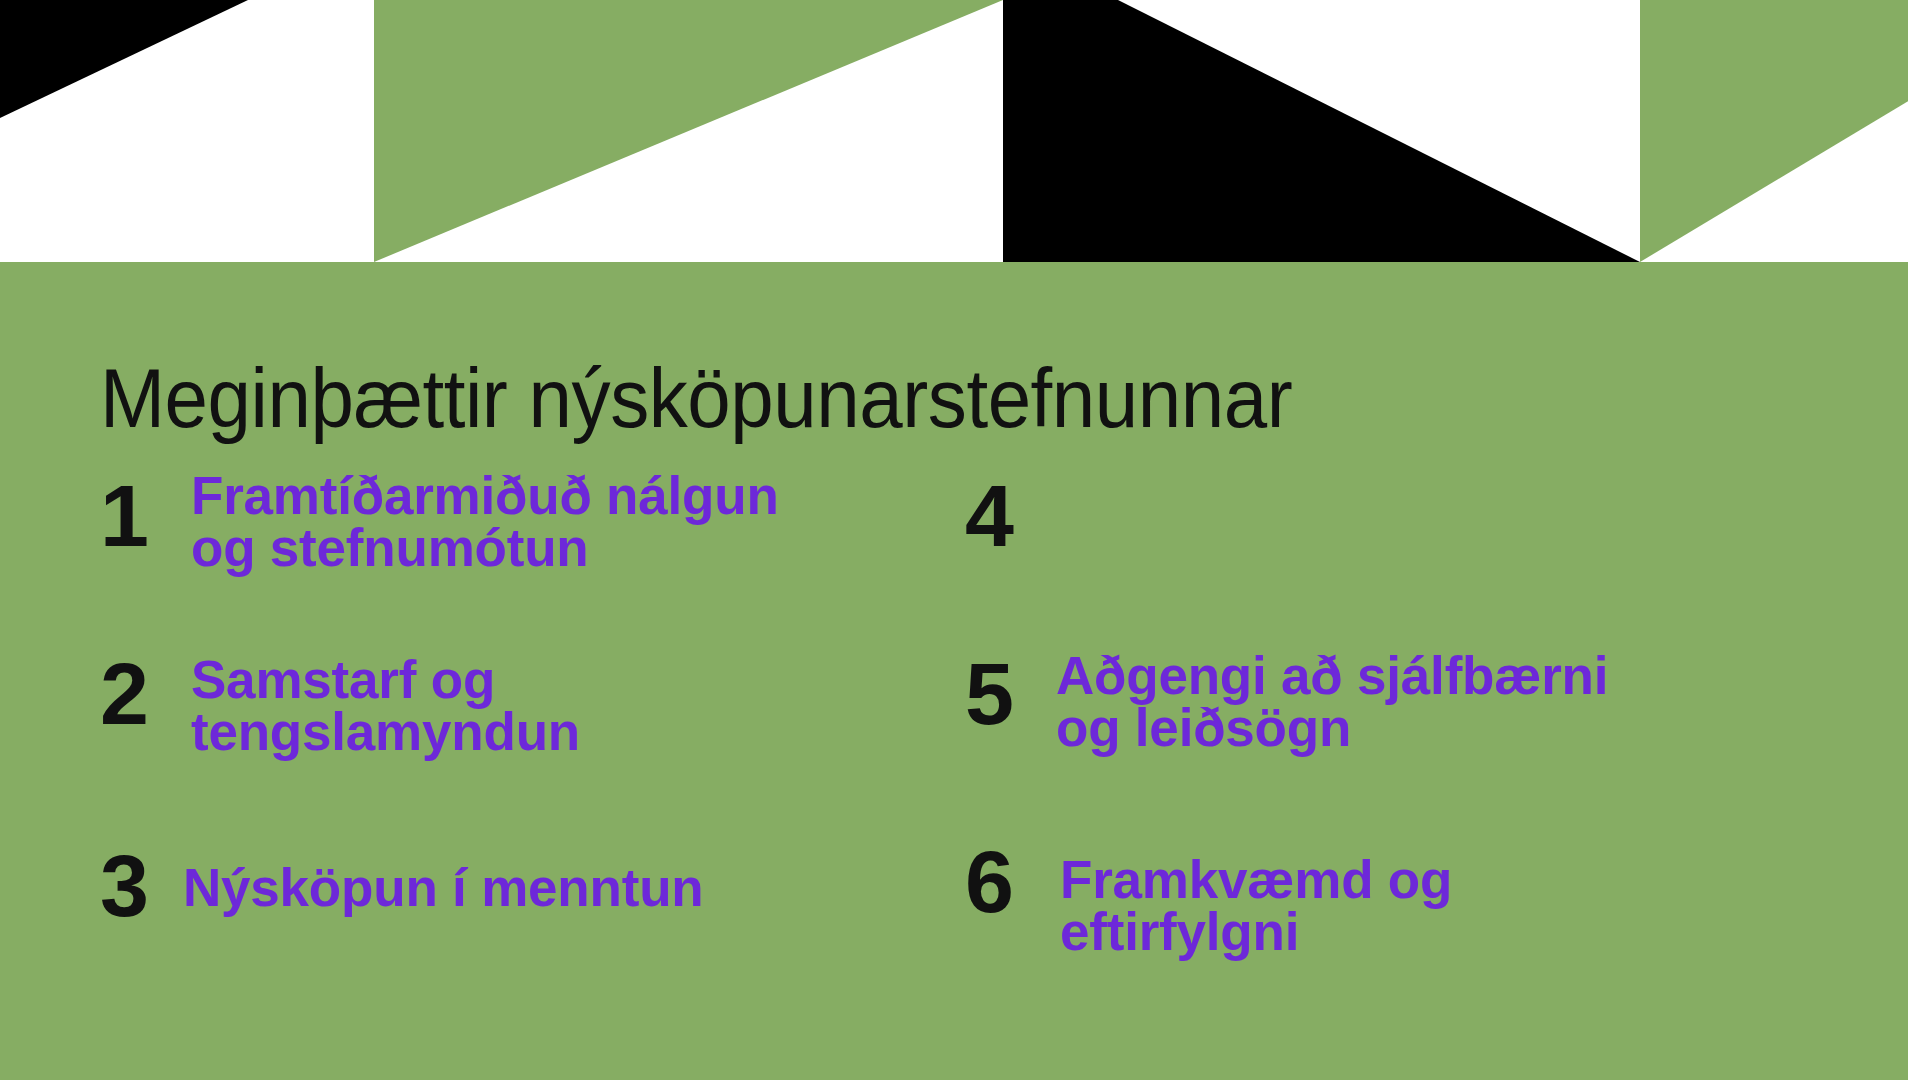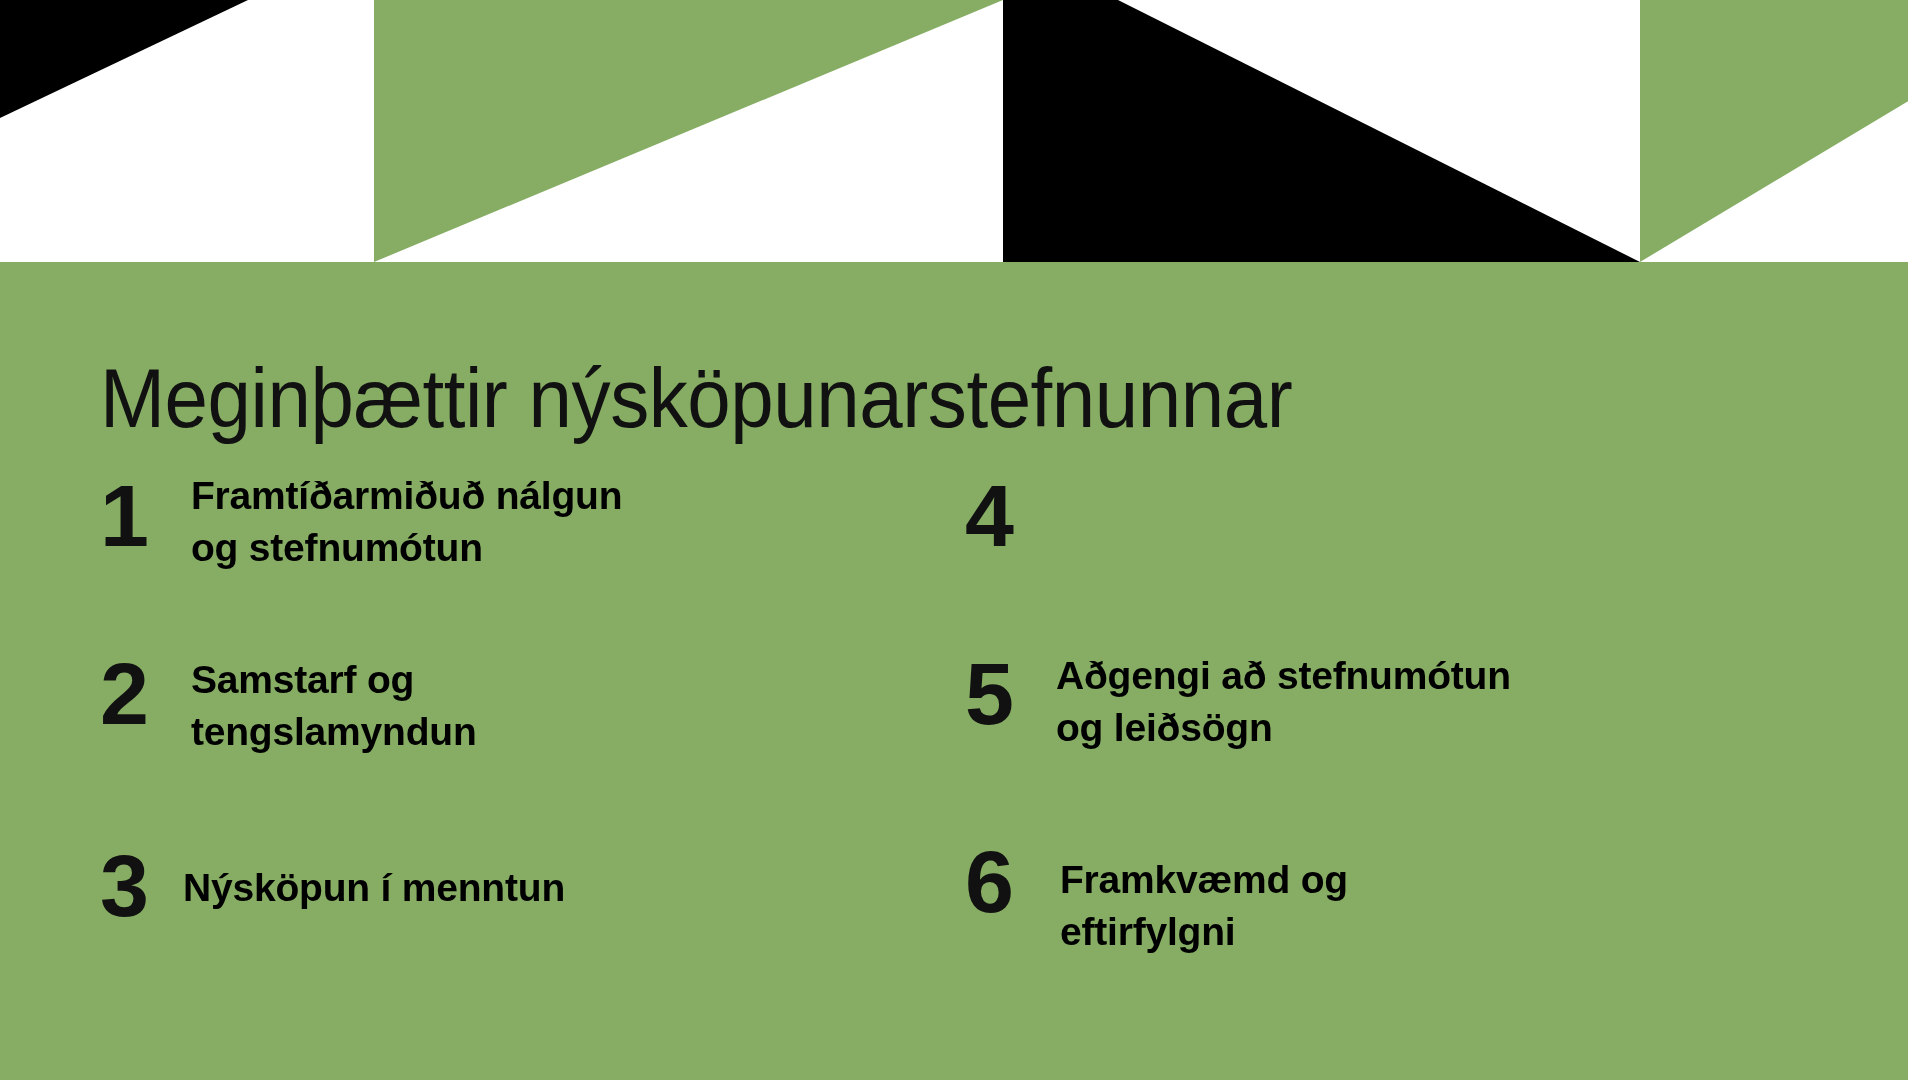--- a/index.html
+++ b/index.html
@@ -95,23 +95,23 @@
     line-height: 80px;
     color: #111111;
     letter-spacing: -2px;
     flex: 0 0 auto;
     text-align: left;
   }
 
   .item-label {
     font-family: "Liberation Sans", sans-serif;
     font-weight: bold;
-    font-size: 39px;
+    font-size: 53px;
     line-height: 52px;
-    color: #000000;
+    color: #6d28d9;
     letter-spacing: -0.2px;
     flex: 0 0 auto;
     white-space: pre-line;
   }
 
   
   .row-1 { top: 0px; }
   .row-2 { top: 180px; }
   .row-3 { top: 368px; }
 
@@ -182,21 +182,21 @@
     </div>
 
     <div class="column" id="column-right">
 
       <div class="list-item row-1" id="item-4">
         <span class="item-number">4</span>
       </div>
 
       <div class="list-item row-2" id="item-5">
         <span class="item-number">5</span>
-        <span class="item-label">Aðgengi að stefnumótun
+        <span class="item-label">Aðgengi að sjálfbærni
 og leiðsögn</span>
       </div>
 
       <div class="list-item row-3" id="item-6">
         <span class="item-number">6</span>
         <span class="item-label">Framkvæmd og
 eftirfylgni</span>
       </div>
 
     </div>

